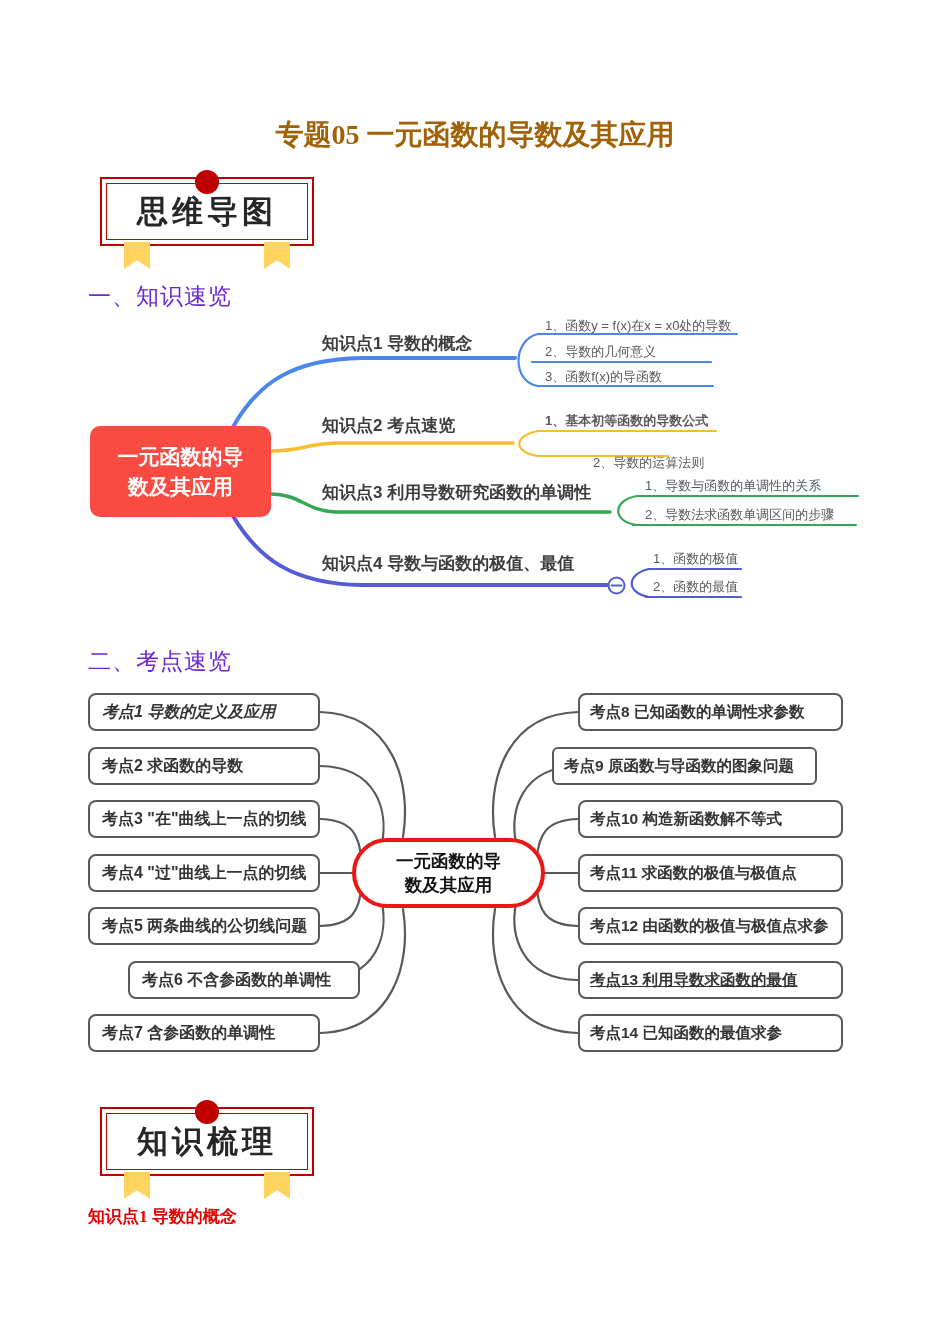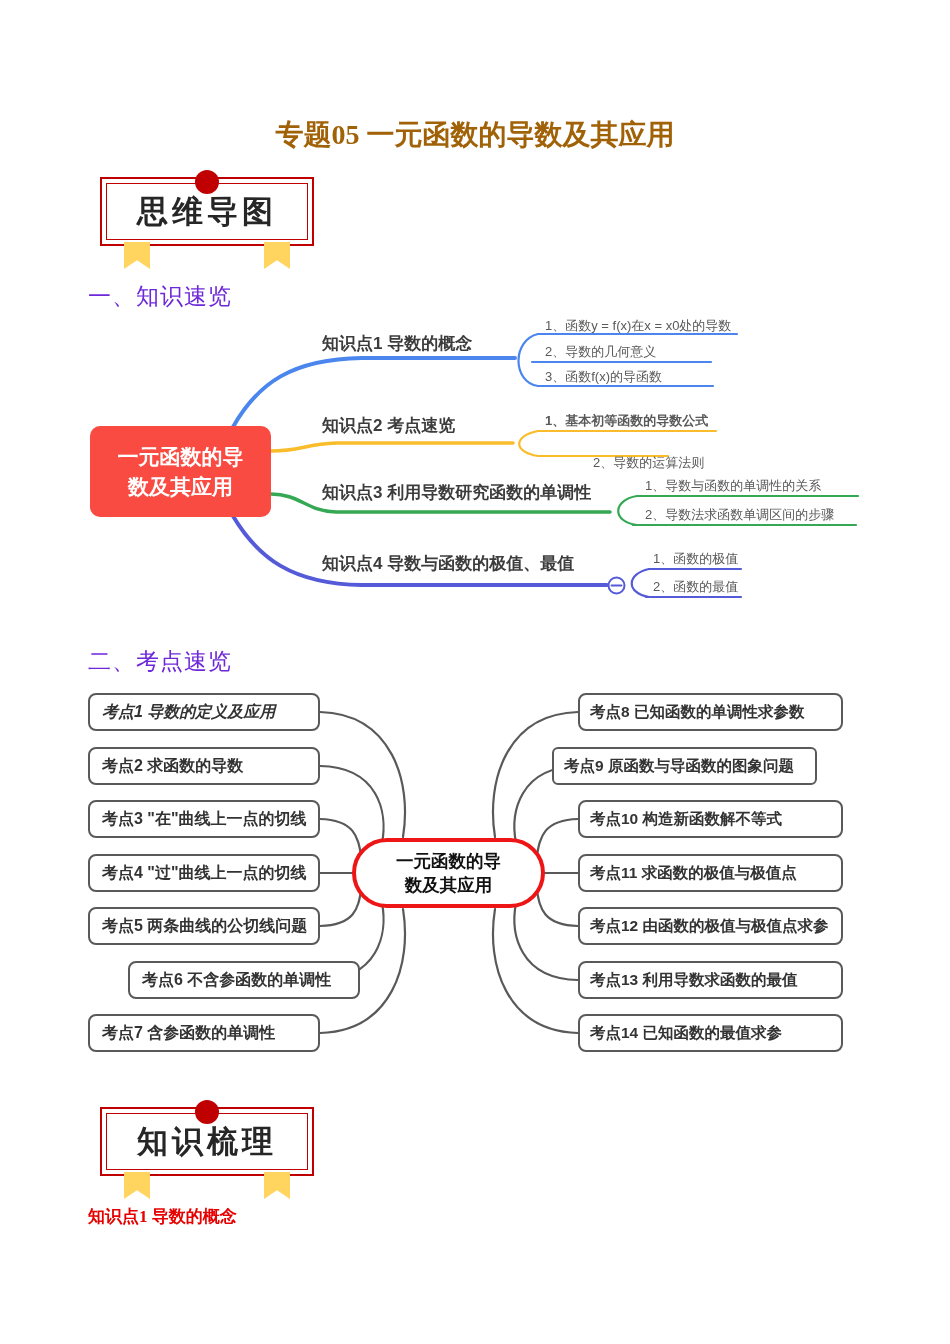--- a/index.html
+++ b/index.html
@@ -147,21 +147,21 @@
   <div class="abs kd-box" style="left:88px;top:854px;">考点4  "过"曲线上一点的切线</div>
   <div class="abs kd-box" style="left:88px;top:907px;">考点5  两条曲线的公切线问题</div>
   <div class="abs kd-box" style="left:88px;top:961px;margin-left:40px;">考点6  不含参函数的单调性</div>
   <div class="abs kd-box" style="left:88px;top:1014px;">考点7  含参函数的单调性</div>
 
   <div class="abs kd-box right" style="left:578px;top:693px;">考点8  已知函数的单调性求参数</div>
   <div class="abs kd-box right" style="left:552px;top:747px;border-radius:6px;">考点9  原函数与导函数的图象问题</div>
   <div class="abs kd-box right" style="left:578px;top:800px;">考点10  构造新函数解不等式</div>
   <div class="abs kd-box right" style="left:578px;top:854px;">考点11 求函数的极值与极值点</div>
   <div class="abs kd-box right" style="left:578px;top:907px;">考点12 由函数的极值与极值点求参</div>
-  <div class="abs kd-box right" style="left:578px;top:961px;">考点13 利用导数求函数的最值</div>
+  <div class="abs kd-box right" style="left:578px;top:961px;text-decoration:underline;">考点13 利用导数求函数的最值</div>
   <div class="abs kd-box right" style="left:578px;top:1014px;">考点14  已知函数的最值求参</div>
 
   <div class="abs mm2-center">
     <span>一元函数的导</span>
     <span>数及其应用</span>
   </div>
 
   <div class="abs badge" style="top:1107px;">
     <div class="badge-circle"></div>
     <div class="badge-inner">

